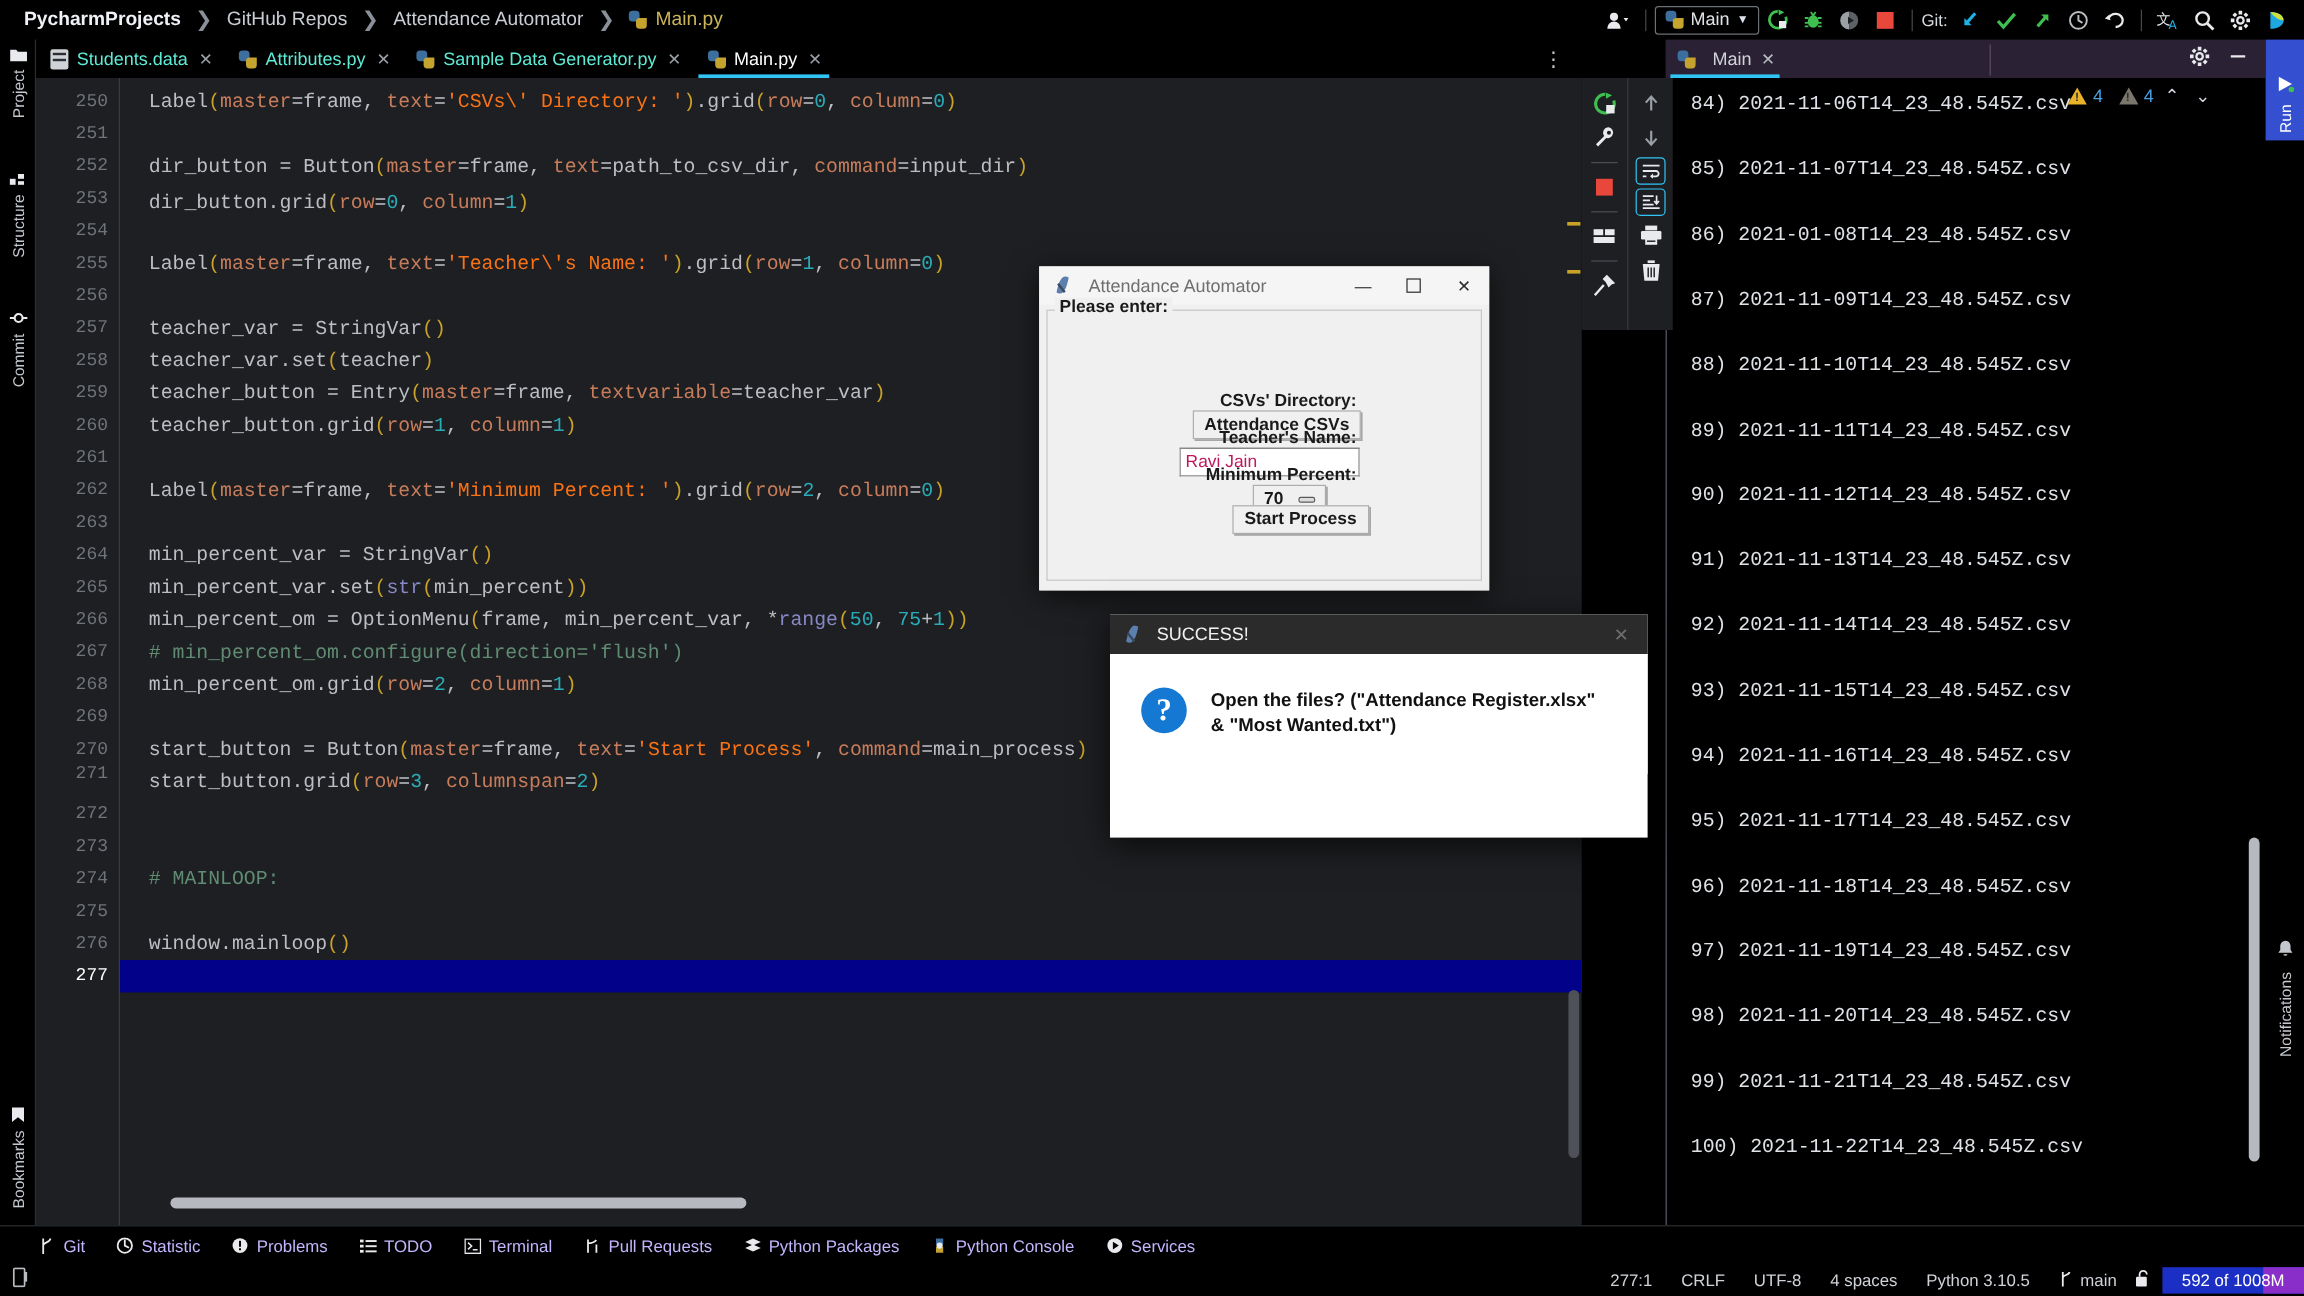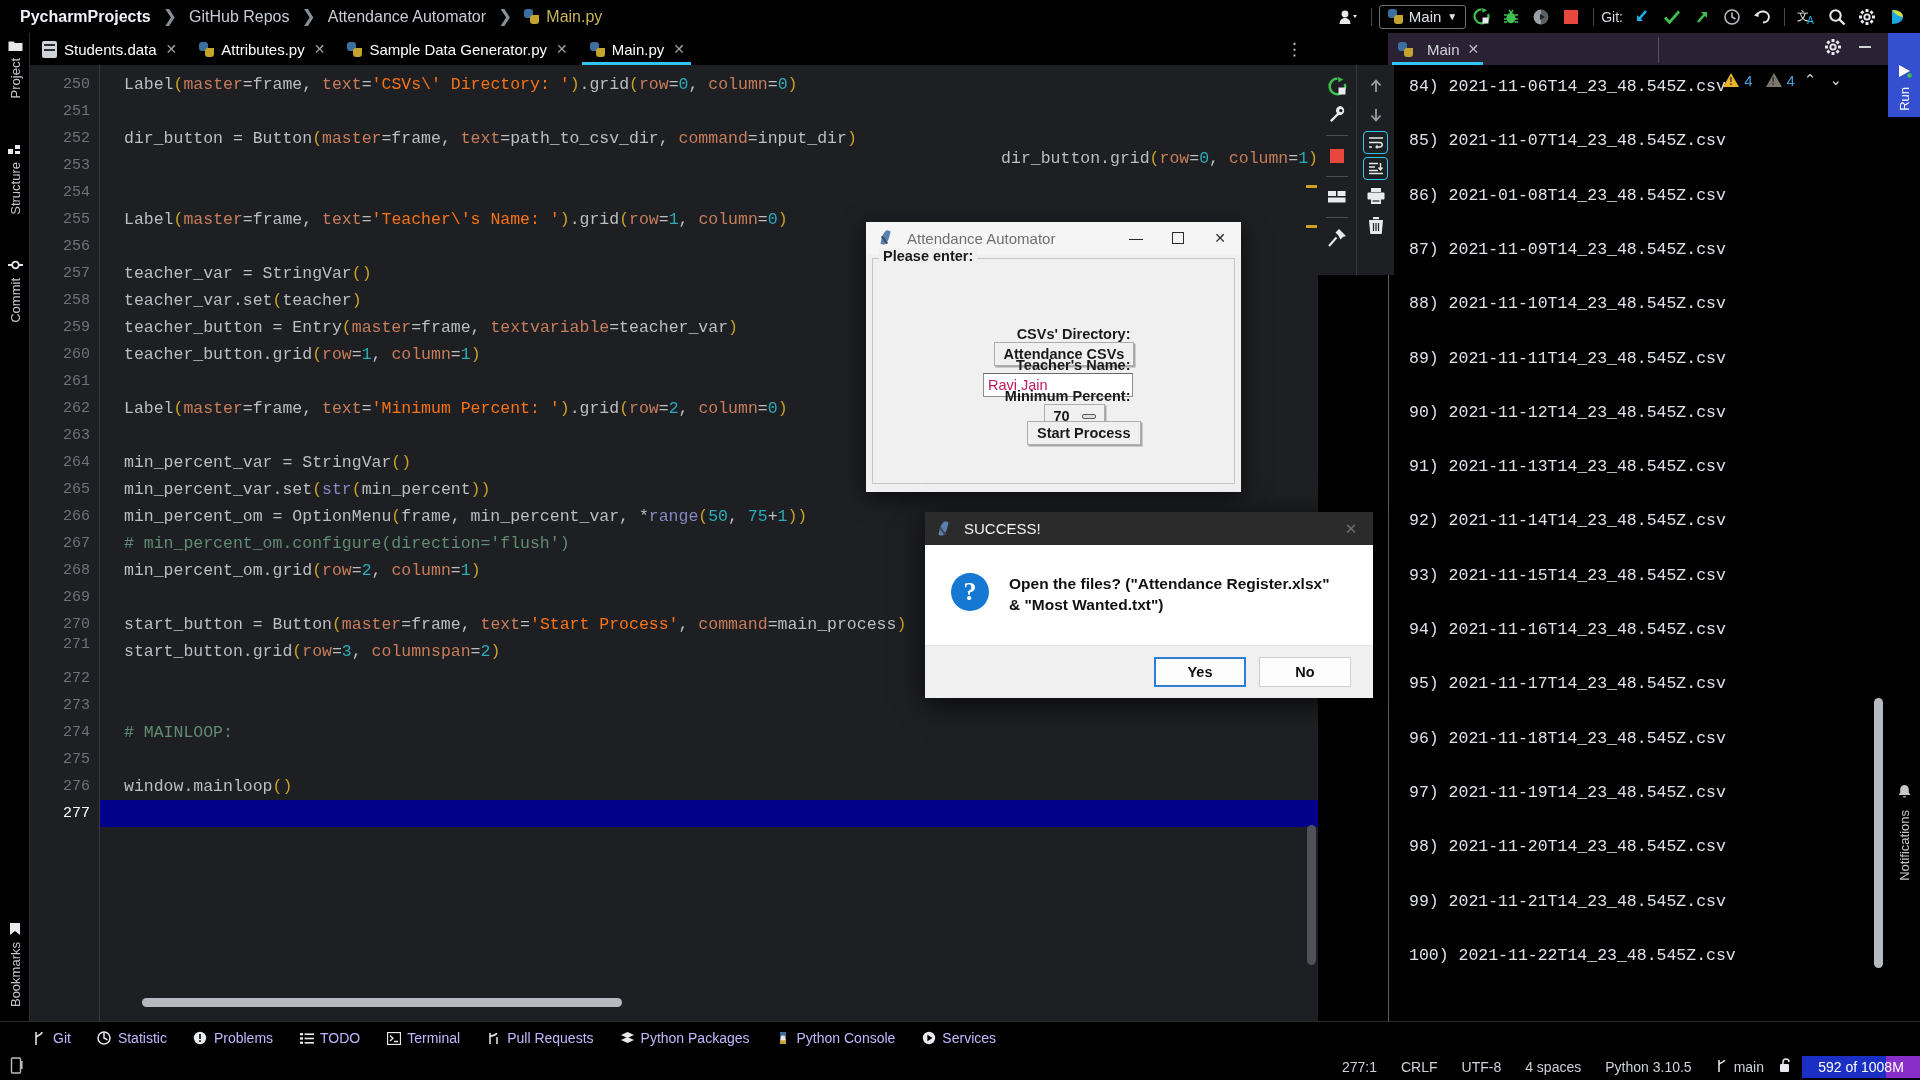--- a/index.html
+++ b/index.html
@@ -50,21 +50,21 @@
 
   
   .tabbar {
     position: absolute; left: 30px; top: 33px; width: 1288px; height: 32px;
     background: #000; display: flex; align-items: stretch;
   }
   .tab {
     display: flex; align-items: center; gap: 7px; padding: 0 10px 0 12px;
     position: relative; cursor: pointer;
   }
-  .tab .tlabel { color: #ffffff; font-size: 15px; white-space: nowrap; }
+  .tab .tlabel { color: #5eead4; font-size: 15px; white-space: nowrap; }
   .tab.active .tlabel { color: #ffffff; }
   .tab.active::after {
     content: ''; position: absolute; left: 4px; right: 4px; bottom: 0; height: 3px; background: #31c5f5;
   }
   .tab .tclose { color: #9aa0a6; font-size: 14px; margin-left: 2px; }
   .tabmenu { margin-left: auto; color: #c0c4c9; font-size: 17px; padding: 0 14px; display: flex; align-items: center; cursor: pointer; letter-spacing: 1px; }
   .fileicon { position: relative; width: 15px; height: 17px; flex: 0 0 15px; }
   .fileicon.data { background: #cfd3d8; border-radius: 2px; }
   .fileicon.data::before { content:''; position:absolute; left:2px; top:3px; width:11px; height:2px; background:#2b2d30; }
   .fileicon.data::after { content:''; position:absolute; left:2px; top:8px; width:11px; height:2px; background:#2b2d30; }
@@ -471,21 +471,21 @@
         <div class="lnum" style="top: 627px;">273</div>
         <div class="lnum" style="top: 654px;">274</div>
         <div class="lnum" style="top: 681px;">275</div>
         <div class="lnum" style="top: 708px;">276</div>
         <div class="lnum caretline-num" style="top: 735px;">277</div>
       </div>
     <div class="codearea" id="codearea">
         <div class="codeline" style="top: 6px;"><span class="tok-def">Label</span><span class="tok-paren">(</span><span class="tok-kwarg">master</span><span class="tok-def">=frame, </span><span class="tok-kwarg">text</span><span class="tok-def">=</span><span class="tok-str">'CSVs\' Directory: '</span><span class="tok-paren">)</span><span class="tok-def">.grid</span><span class="tok-paren">(</span><span class="tok-kwarg">row</span><span class="tok-def">=</span><span class="tok-num">0</span><span class="tok-def">, </span><span class="tok-kwarg">column</span><span class="tok-def">=</span><span class="tok-num">0</span><span class="tok-paren">)</span></div>
         <div class="codeline" style="top: 33px;"></div>
         <div class="codeline" style="top: 60px;"><span class="tok-def">dir_button = Button</span><span class="tok-paren">(</span><span class="tok-kwarg">master</span><span class="tok-def">=frame, </span><span class="tok-kwarg">text</span><span class="tok-def">=path_to_csv_dir, </span><span class="tok-kwarg">command</span><span class="tok-def">=input_dir</span><span class="tok-paren">)</span></div>
-        <div class="codeline" style="top: 80px; text-align: right;"><span class="tok-def">dir_button.grid</span><span class="tok-paren">(</span><span class="tok-kwarg">row</span><span class="tok-def">=</span><span class="tok-num">0</span><span class="tok-def">, </span><span class="tok-kwarg">column</span><span class="tok-def">=</span><span class="tok-num">1</span><span class="tok-paren">)</span></div>
+        <div class="codeline" style="top: 90px;"><span class="tok-def">dir_button.grid</span><span class="tok-paren">(</span><span class="tok-kwarg">row</span><span class="tok-def">=</span><span class="tok-num">0</span><span class="tok-def">, </span><span class="tok-kwarg">column</span><span class="tok-def">=</span><span class="tok-num">1</span><span class="tok-paren">)</span></div>
         <div class="codeline" style="top: 114px;"></div>
         <div class="codeline" style="top: 141px;"><span class="tok-def">Label</span><span class="tok-paren">(</span><span class="tok-kwarg">master</span><span class="tok-def">=frame, </span><span class="tok-kwarg">text</span><span class="tok-def">=</span><span class="tok-str">'Teacher\'s Name: '</span><span class="tok-paren">)</span><span class="tok-def">.grid</span><span class="tok-paren">(</span><span class="tok-kwarg">row</span><span class="tok-def">=</span><span class="tok-num">1</span><span class="tok-def">, </span><span class="tok-kwarg">column</span><span class="tok-def">=</span><span class="tok-num">0</span><span class="tok-paren">)</span></div>
         <div class="codeline" style="top: 168px;"></div>
         <div class="codeline" style="top: 195px;"><span class="tok-def">teacher_var = StringVar</span><span class="tok-paren">()</span></div>
         <div class="codeline" style="top: 249px;"><span class="tok-def">teacher_button = Entry</span><span class="tok-paren">(</span><span class="tok-kwarg">master</span><span class="tok-def">=frame, </span><span class="tok-kwarg">textvariable</span><span class="tok-def">=teacher_var</span><span class="tok-paren">)</span></div>
         <div class="codeline" style="top: 222px;"><span class="tok-def">teacher_var.set</span><span class="tok-paren">(</span><span class="tok-def">teacher</span><span class="tok-paren">)</span></div>
         <div class="codeline" style="top: 276px;"><span class="tok-def">teacher_button.grid</span><span class="tok-paren">(</span><span class="tok-kwarg">row</span><span class="tok-def">=</span><span class="tok-num">1</span><span class="tok-def">, </span><span class="tok-kwarg">column</span><span class="tok-def">=</span><span class="tok-num">1</span><span class="tok-paren">)</span></div>
         <div class="codeline" style="top: 303px;"></div>
         <div class="codeline" style="top: 330px;"><span class="tok-def">Label</span><span class="tok-paren">(</span><span class="tok-kwarg">master</span><span class="tok-def">=frame, </span><span class="tok-kwarg">text</span><span class="tok-def">=</span><span class="tok-str">'Minimum Percent: '</span><span class="tok-paren">)</span><span class="tok-def">.grid</span><span class="tok-paren">(</span><span class="tok-kwarg">row</span><span class="tok-def">=</span><span class="tok-num">2</span><span class="tok-def">, </span><span class="tok-kwarg">column</span><span class="tok-def">=</span><span class="tok-num">0</span><span class="tok-paren">)</span></div>
         <div class="codeline" style="top: 357px;"></div>
@@ -828,19 +828,15 @@
   <div class="msgwin">
     <div class="msgbar">
       <span class="feather"></span>
       <span class="mtitle">SUCCESS!</span>
       <span class="mclose">✕</span>
     </div>
     <div class="msgbody">
       <span class="qmark">?</span>
       <span class="msgtext">Open the files? ("Attendance Register.xlsx" &amp; "Most Wanted.txt")</span>
     </div>
-    <div class="msgfoot">
-      <button class="msgbtn primary">Yes</button>
-      <button class="msgbtn">No</button>
-    </div>
   </div>
 
 </div>
 
 </body></html>

